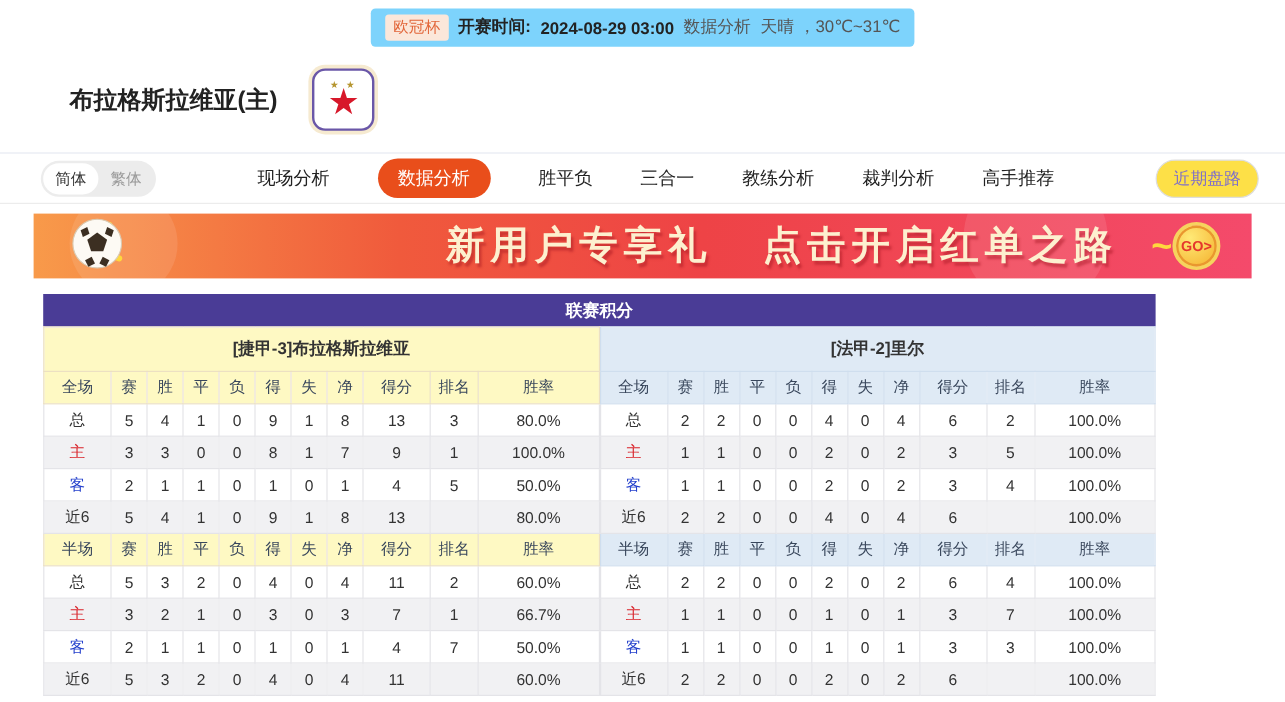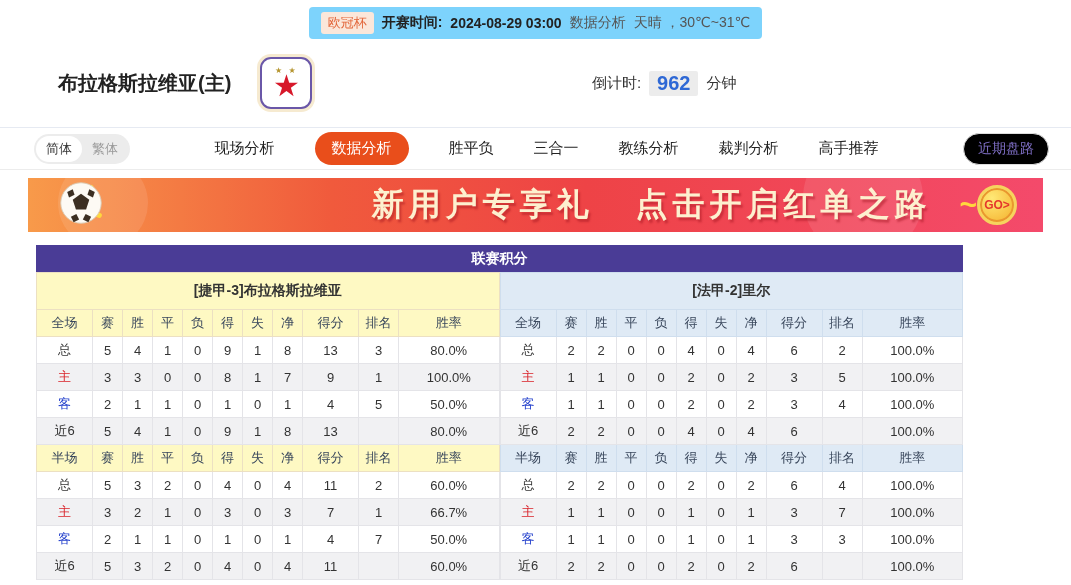--- a/index.html
+++ b/index.html
@@ -35,21 +35,21 @@
     border-bottom:1px solid #ececec; padding:0 14px; }
   .lang-toggle { display:flex; background:#ececec; border-radius:15px; padding:2px;
     margin-left:20px; font-size:13px; cursor:pointer; }
   .lang-opt { padding:4px 10px; border-radius:13px; color:#999; }
   .lang-opt.active { background:#fff; color:#333; }
   .tabs { flex:1; display:flex; justify-content:center; align-items:center; gap:40px;
     font-size:15px; color:#222; }
   .tab { cursor:pointer; white-space:nowrap; }
   .tab.active { background:#e94e1b; color:#fff; padding:7px 17px; border-radius:18px; font-weight:normal; }
   .recent-btn { border:1px solid #ddd; border-radius:16px; padding:6px 14px;
-    color:#8070c8; font-size:14px; margin-right:8px; cursor:pointer; background:#000000; }
+    color:#8070c8; font-size:14px; margin-right:8px; cursor:pointer; background:#fde047; }
 
   
   .banner { margin:8px 28px 0; height:54px; position:relative; overflow:hidden;
     background:linear-gradient(90deg,#f89a4a 0%,#f05a3c 30%,#ee4346 55%,#f44a6b 100%);
     display:flex; align-items:center; cursor:pointer; }
   .banner .bubble { position:absolute; border-radius:50%; background:rgba(255,255,255,.10); }
   .b1 { width:90px; height:90px; left:30px; top:-20px; }
   .b2 { width:120px; height:120px; right:120px; top:-40px; }
   .ball-wrap { margin-left:30px; position:relative; z-index:1; }
   .confetti { position:absolute; width:10px; height:5px; background:#ffd83d; border-radius:3px; }
@@ -100,25 +100,20 @@
   <div class="team">
     <span class="team-name">布拉格斯拉维亚(主)</span>
     <div class="logo-outer home">
       <div class="logo-inner">
         <div class="mini-stars">★ ★</div>
         <div class="big-star">★</div>
       </div>
     </div>
   </div>
   <div class="sp"></div>
-  <div class="countdown">
-    <span>倒计时:</span>
-    <span class="countdown-value">962</span>
-    <span>分钟</span>
-  </div>
   <div class="sp"></div>
 </div>
 
 <div class="nav">
   <div class="lang-toggle">
     <span class="lang-opt active">简体</span>
     <span class="lang-opt">繁体</span>
   </div>
   <div class="tabs">
     <span class="tab">现场分析</span>

